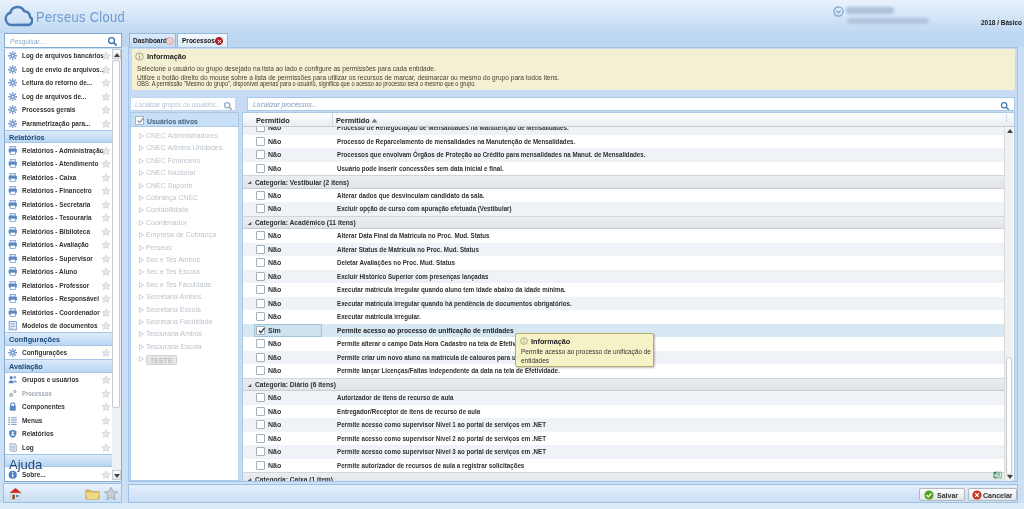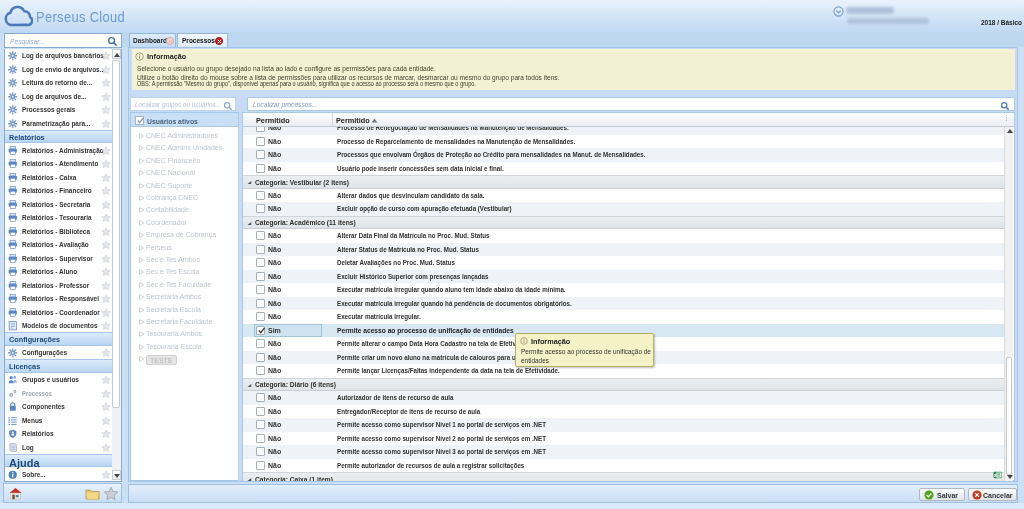--- a/index.html
+++ b/index.html
@@ -329,21 +329,21 @@
           </g>
           <circle cx="6" cy="6" r="1.2" fill="#fff"></circle>
         </g>
       </svg>
       <span style="position:absolute;left:17px;top:3.2px;font-size:7px;font-weight:bold;color:#333;white-space:nowrap;transform:scaleX(0.92);transform-origin:0 0;">Configurações</span>
       <svg style="position:absolute;left:96px;top:2px;" width="10" height="10" viewBox="0 0 12 12">
         <path d="M6 1l1.5 3.2 3.5.4-2.6 2.3.7 3.4L6 8.6 2.9 10.3l.7-3.4L1 4.6l3.5-.4z" fill="#e3e7ec" stroke="#cbd1d8" stroke-width="0.8"></path>
       </svg>
     </div>
 <div class="mh" style="top:310.00px">
-      <span style="position:absolute;left:4px;top:2.2px;font-size:7.3px;font-weight:bold;color:#1e4a7a;white-space:nowrap;transform:scaleX(1.0);transform-origin:0 0;">Licenças</span>
+      <span style="position:absolute;left:4px;top:2.2px;font-size:7.3px;font-weight:bold;color:#1e4a7a;white-space:nowrap;transform:scaleX(1.0);transform-origin:0 0;">Avaliação</span>
       <svg style="position:absolute;right:4px;top:5px;" width="6" height="5" viewBox="0 0 8 6">
         <path d="M7 1v4H2z" fill="#4a6f9b"></path>
       </svg>
     </div>
 <div class="mi" style="top:324.00px">
       <svg class="ic" viewBox="0 0 12 12">
         <g fill="#5b87c5">
           <circle cx="4" cy="3.4" r="2"></circle>
           <path d="M0.8 10.5c0-2.4 1.4-3.8 3.2-3.8s3.2 1.4 3.2 3.8z"></path>
           <circle cx="8.6" cy="3" r="1.7" fill="#7fa5d8"></circle>
@@ -411,21 +411,21 @@
       <svg class="ic" viewBox="0 0 12 12">
         <path d="M2.5 1h7l1 2v7.5h-7l-1-2z" fill="#e8eef6" stroke="#7a95b5" stroke-width="0.9"></path>
         <path d="M4 4h5M4 6h5M4 8h5" stroke="#8aa5c5" stroke-width="0.8"></path>
       </svg>
       <span style="position:absolute;left:17px;top:3.2px;font-size:7px;font-weight:bold;color:#333;white-space:nowrap;transform:scaleX(0.92);transform-origin:0 0;">Log</span>
       <svg style="position:absolute;left:96px;top:2px;" width="10" height="10" viewBox="0 0 12 12">
         <path d="M6 1l1.5 3.2 3.5.4-2.6 2.3.7 3.4L6 8.6 2.9 10.3l.7-3.4L1 4.6l3.5-.4z" fill="#e3e7ec" stroke="#cbd1d8" stroke-width="0.8"></path>
       </svg>
     </div>
 <div class="mh" style="top:404.50px">
-      <span style="position:absolute;left:4px;top:2.2px;font-size:11px;font-weight:bold;color:#1e4a7a;white-space:nowrap;transform:scaleX(1.0);transform-origin:0 0;">Ajuda</span>
+      <span style="position:absolute;left:4px;top:2.2px;font-size:13px;font-weight:normal;color:#1e4a7a;white-space:nowrap;transform:scaleX(1.0);transform-origin:0 0;">Ajuda</span>
       <svg style="position:absolute;right:4px;top:5px;" width="6" height="5" viewBox="0 0 8 6">
         <path d="M7 1v4H2z" fill="#4a6f9b"></path>
       </svg>
     </div>
 <div class="mi" style="top:418.50px">
       <svg class="ic" viewBox="0 0 12 12">
         <circle cx="6" cy="6" r="5.2" fill="#4f81c2"></circle>
         <rect x="5.2" y="4.8" width="1.6" height="4.4" fill="#fff"></rect>
         <circle cx="6" cy="3" r="0.9" fill="#fff"></circle>
       </svg>

